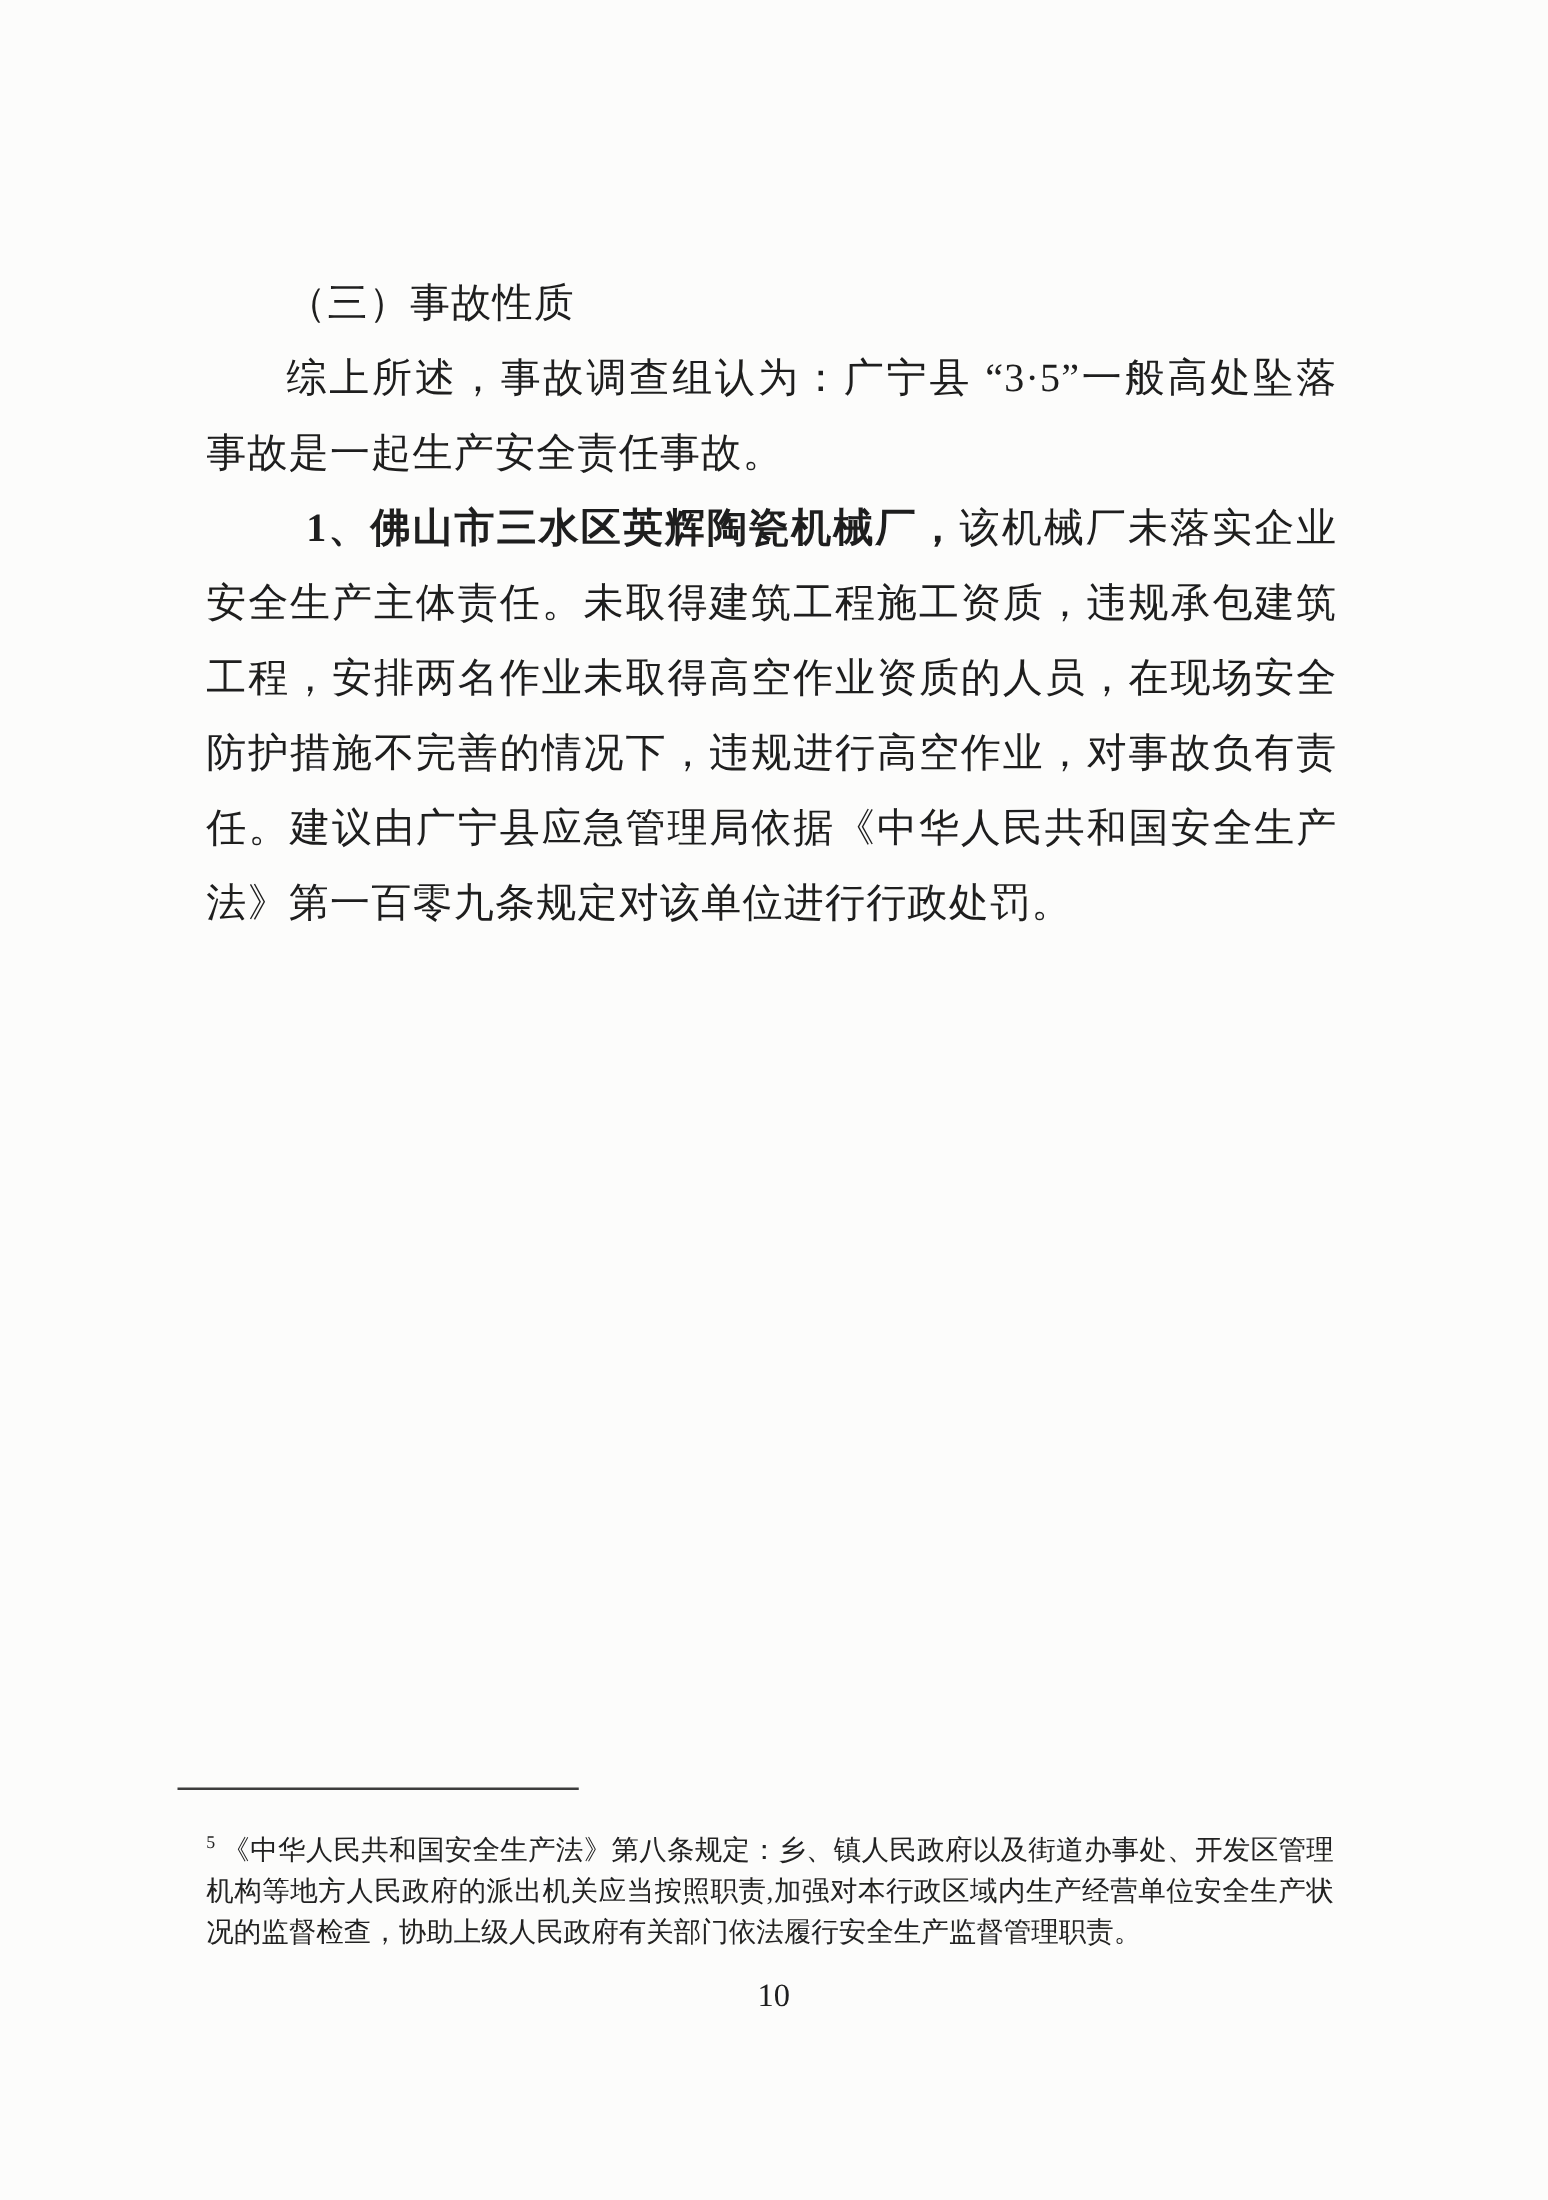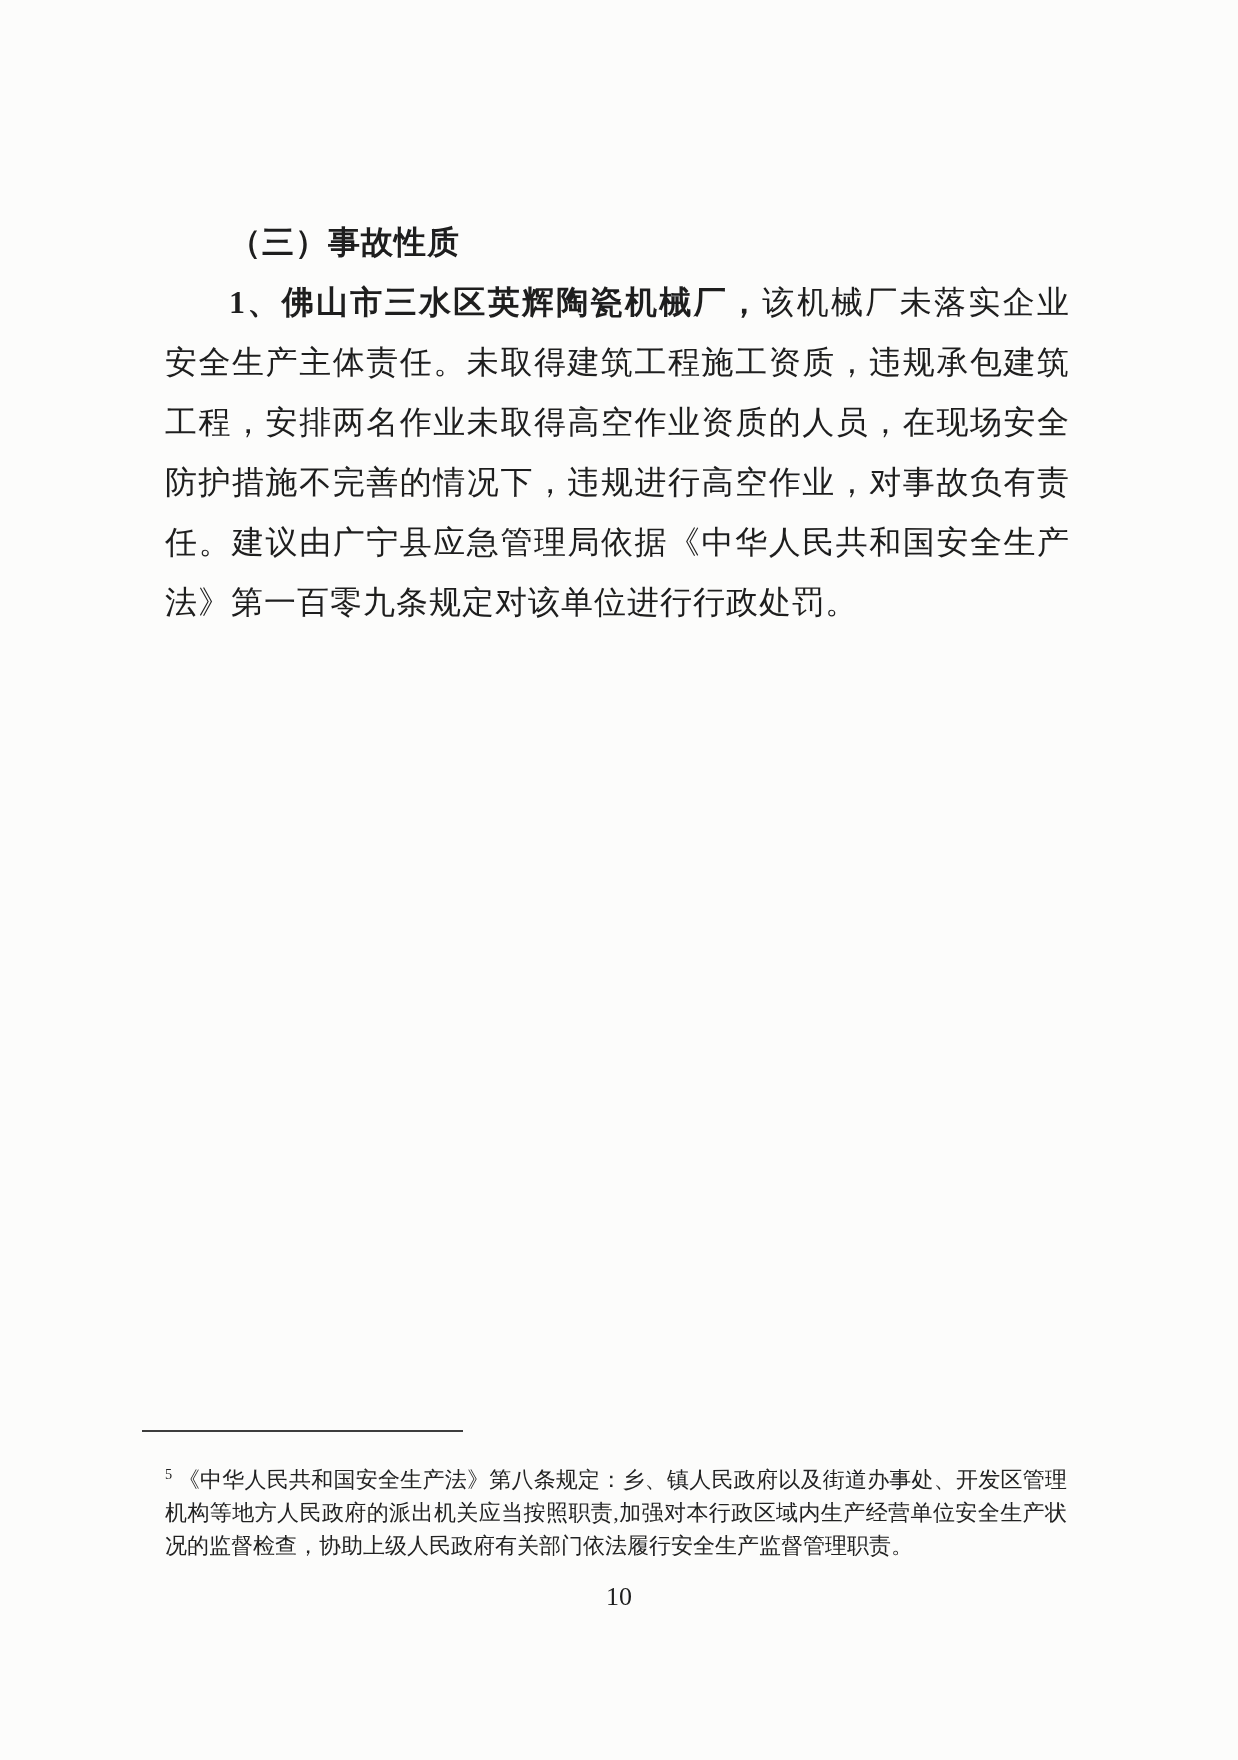--- a/index.html
+++ b/index.html
@@ -25,28 +25,29 @@
     line-height: 60px;
     letter-spacing: 1px;
     text-align: justify;
     text-justify: inter-character;
   }
   .content p {
     margin: 0;
     text-indent: 2em;
   }
   .heading {
-    font-weight: 700;
+    font-weight: 400;
     font-family: "Liberation Sans", "DejaVu Sans", sans-serif;
   }
   .heading-major {
     font-size: 34px;
   }
   .lead-bold {
     font-weight: 700;
+    margin-left: 16px;
   }
   sup.fn-ref {
     font-size: 0.62em;
     line-height: 0;
     vertical-align: super;
     letter-spacing: 0;
   }
   .footnote-rule {
     position: absolute;
     left: 142px;
@@ -84,20 +85,21 @@
 </style>
 </head>
 <body>
 
 <div class="page">
 
   <div class="content">
 
     <p class="heading">（三）事故性质</p>
 
+    <p>综上所述，事故调查组认为：广宁县 “3·5”一般高处坠落事故是一起生产安全责任事故。</p>
 
 
 
     <p><span class="lead-bold">1、佛山市三水区英辉陶瓷机械厂，</span><span>该机械厂未落实企业安全生产主体责任。未取得建筑工程施工资质，违规承包建筑工程，安排两名作业未取得高空作业资质的人员，在现场安全防护措施不完善的情况下，违规进行高空作业，对事故负有责任。建议由广宁县应急管理局依据《中华人民共和国安全生产法》第一百零九条规定对该单位进行行政处罚。</span></p>
 
 
 
   </div>
 
   <div class="footnote-rule"></div>

